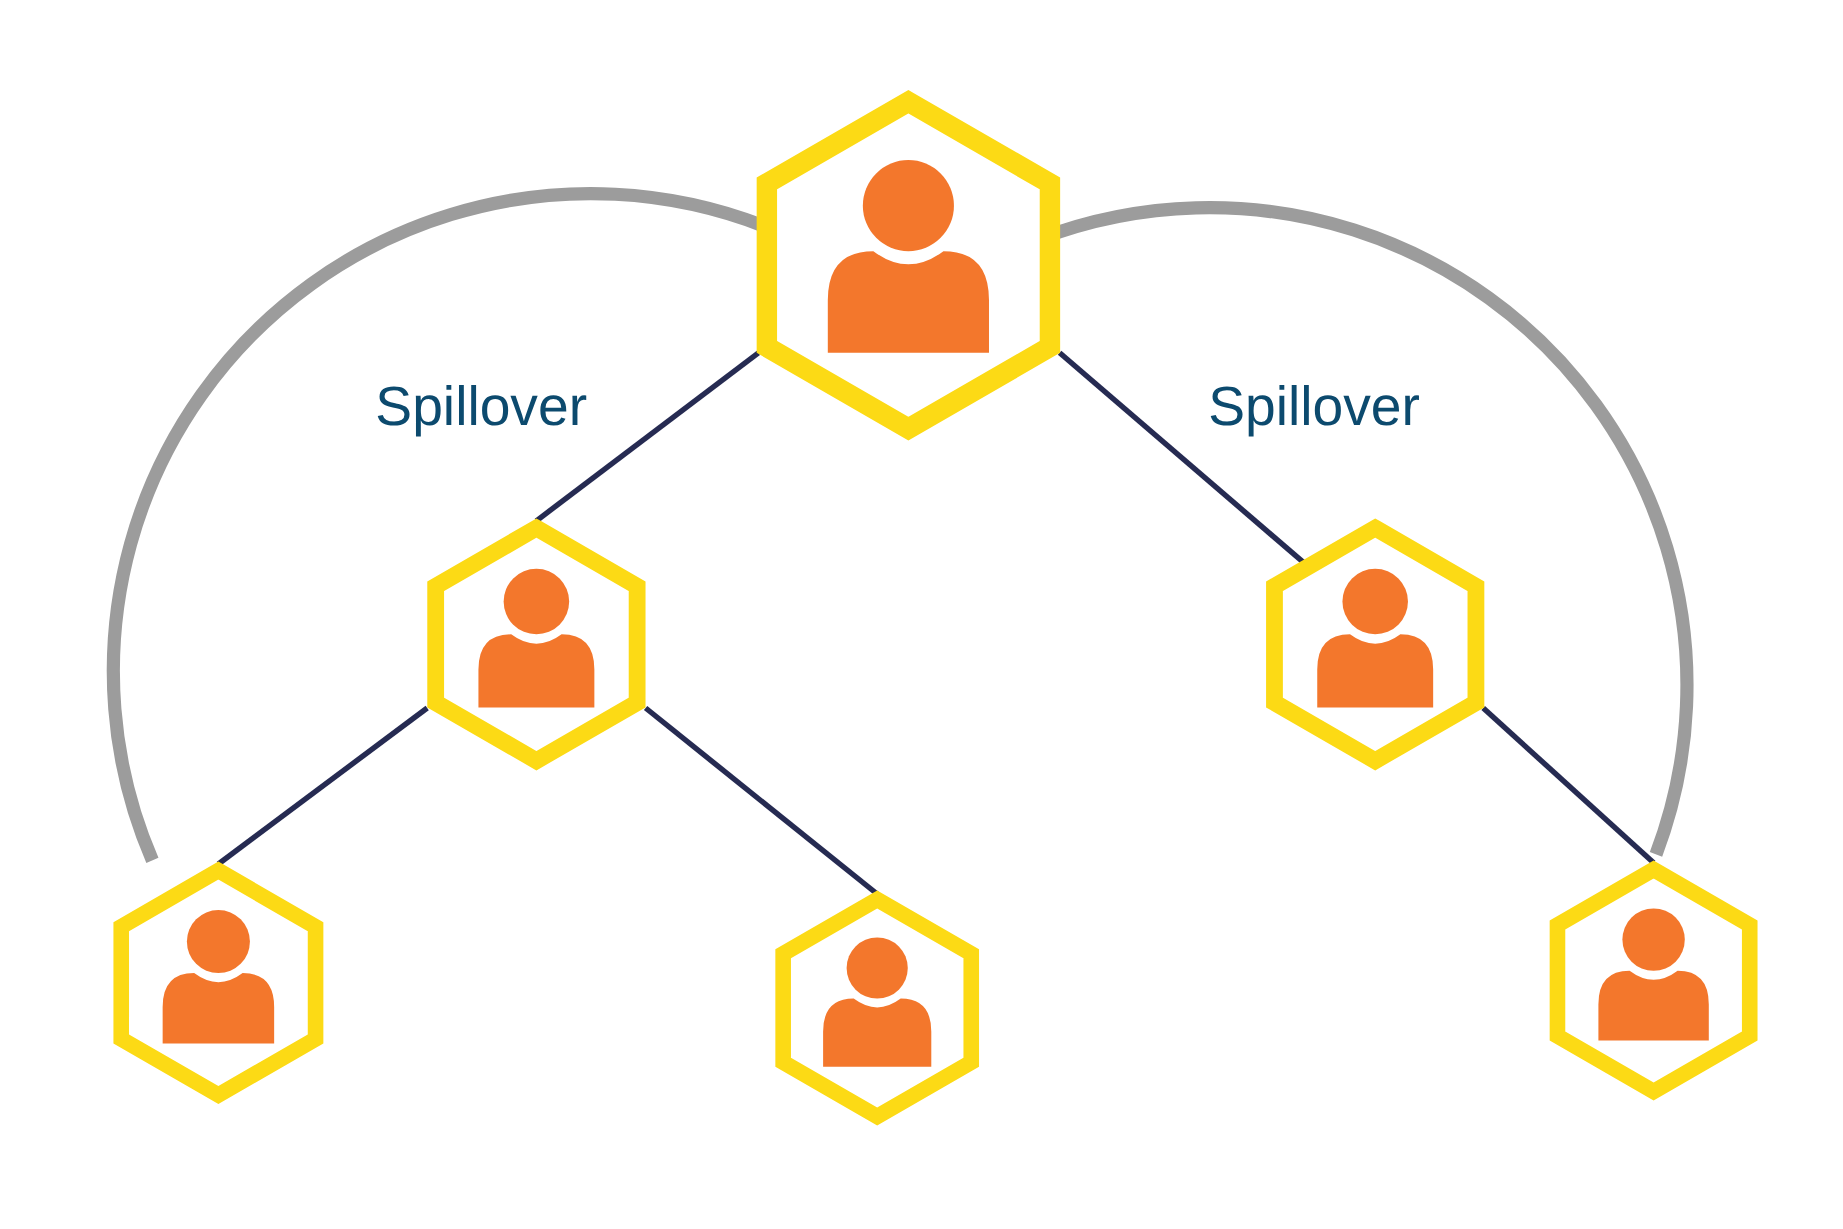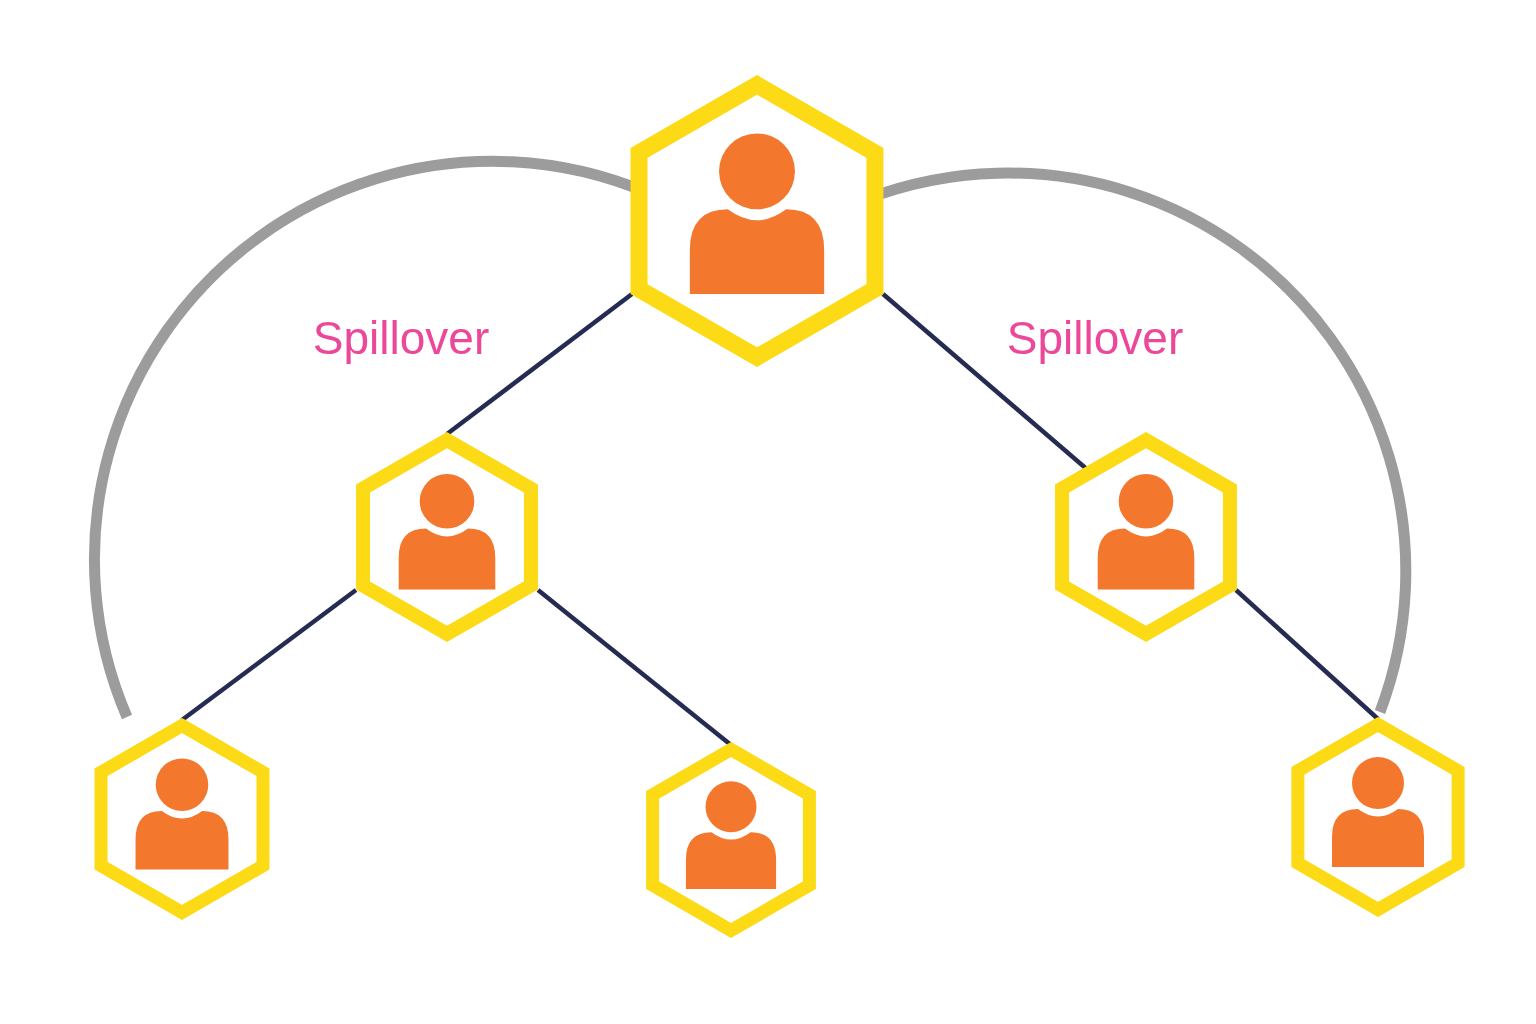--- a/index.html
+++ b/index.html
@@ -22,21 +22,21 @@
     width: 1536px;
     height: 1024px;
     display: block;
   }
   .spill-label {
     position: absolute;
     transform: translate(-50%, -50%);
     font-family: "Liberation Sans", sans-serif;
     font-size: 46px;
     font-weight: 400;
-    color: #ec4899;
+    color: #0c4a6e;
     white-space: nowrap;
     letter-spacing: 0px;
   }
   .spill-label.left  { left: 401px;  top: 338px; }
   .spill-label.right { left: 1095px; top: 338px; }
 </style>
 </head>
 <body>
 
 <div class="stage">

